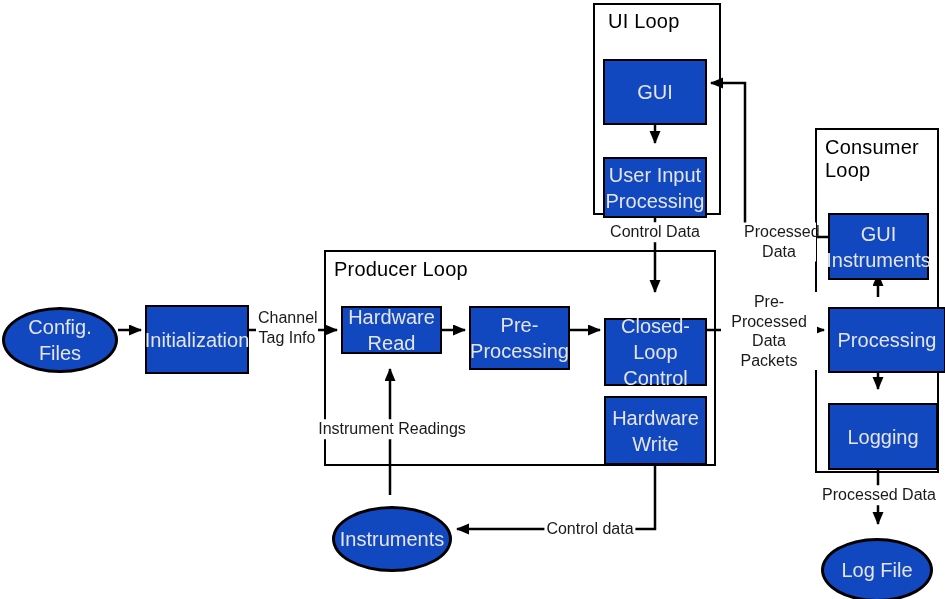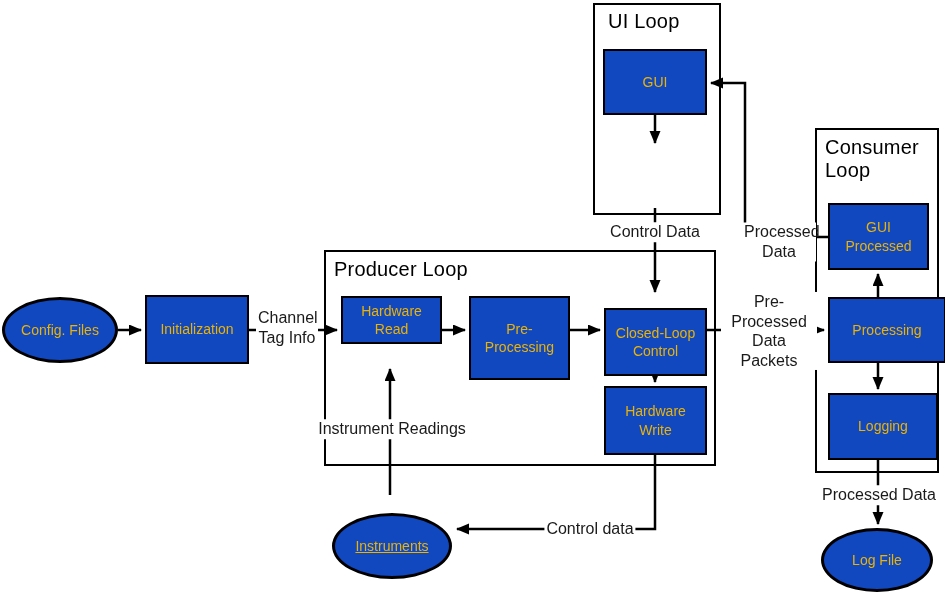--- a/index.html
+++ b/index.html
@@ -13,23 +13,24 @@
   }
   .loop-title{
     position:absolute;color:#000000;font-size:20px;line-height:1.15;letter-spacing:.2px;z-index:4;
   }
   
   #edges{position:absolute;left:0;top:0;z-index:2;}
   
   .node{
     position:absolute;box-sizing:border-box;z-index:3;
     background:var(--node-fill,#1148BF);border:2.5px solid #000000;
-    color:#eab308;font-size:14px;line-height:1.3;
+    color:#e5e5e5;font-size:20px;line-height:1.3;
     display:flex;align-items:center;justify-content:center;text-align:center;
     padding:2px 6px;
+    margin-top:10px;
   }
   .ellipse{border-radius:50%;border-width:3px;padding:2px 10px;}
   
   .edge-label{
     position:absolute;transform:translate(-50%,-50%);
     background:#ffffff;color:#1a1a1a;font-size:16px;line-height:1.22;
     text-align:center;white-space:nowrap;z-index:4;padding:0 2px;
   }
   .edge-label.wrap{white-space:normal;}
 </style>
@@ -70,36 +71,37 @@
       <path d="M390,495 L390,369" marker-end="url(#arrow)"></path>
     </g>
   </svg>
 
   <div class="node ellipse" style="left:2px;top:297px;width:116px;height:66px;">Config. Files</div>
 
   <div class="node" style="left:145px;top:295px;width:104px;height:69px;">Initialization</div>
 
   <div class="node" style="left:341px;top:296px;width:101px;height:48px;">Hardware Read</div>
 
-  <div class="node" style="left:469px;top:296px;width:101px;height:84px;">Pre-Processing</div>
+  <div class="node" style="left:469px;top:296px;width:101px;height:64px;">Pre-Processing</div>
 
   <div class="node" style="left:604px;top:308px;width:103px;height:68px;">Closed-Loop Control</div>
 
   <div class="node" style="left:604px;top:386px;width:103px;height:69px;">Hardware Write</div>
 
   <div class="node" style="left:603px;top:49px;width:104px;height:66px;">GUI</div>
 
+  <div class="node" style="left:603px;top:147px;width:104px;height:61px;">User Input Processing</div>
 
-  <div class="node" style="left:828px;top:203px;width:101px;height:67px;">GUI Processed</div>
+  <div class="node" style="left:828px;top:203px;width:101px;height:67px;">GUI Instruments</div>
 
   <div class="node" style="left:828px;top:297px;width:118px;height:66px;">Processing</div>
 
   <div class="node" style="left:828px;top:393px;width:110px;height:67px;">Logging</div>
 
-  <div class="node ellipse" style="left:332px;top:513px;width:120px;height:66px;text-decoration:underline;">Instruments</div>
+  <div class="node ellipse" style="left:332px;top:496px;width:120px;height:66px;">Instruments</div>
 
   <div class="node ellipse" style="left:821px;top:528px;width:112px;height:64px;">Log File</div>
 
   <div class="edge-label wrap" style="left:287px;top:328px;width:58px;">Channel Tag Info</div>
 
   <div class="edge-label" style="left:655px;top:232px;">Control Data</div>
 
   <div class="edge-label wrap" style="left:779px;top:242px;width:70px;">Processed Data</div>
 
   <div class="edge-label wrap" style="left:769px;top:331px;width:92px;">Pre-Processed Data Packets</div>

